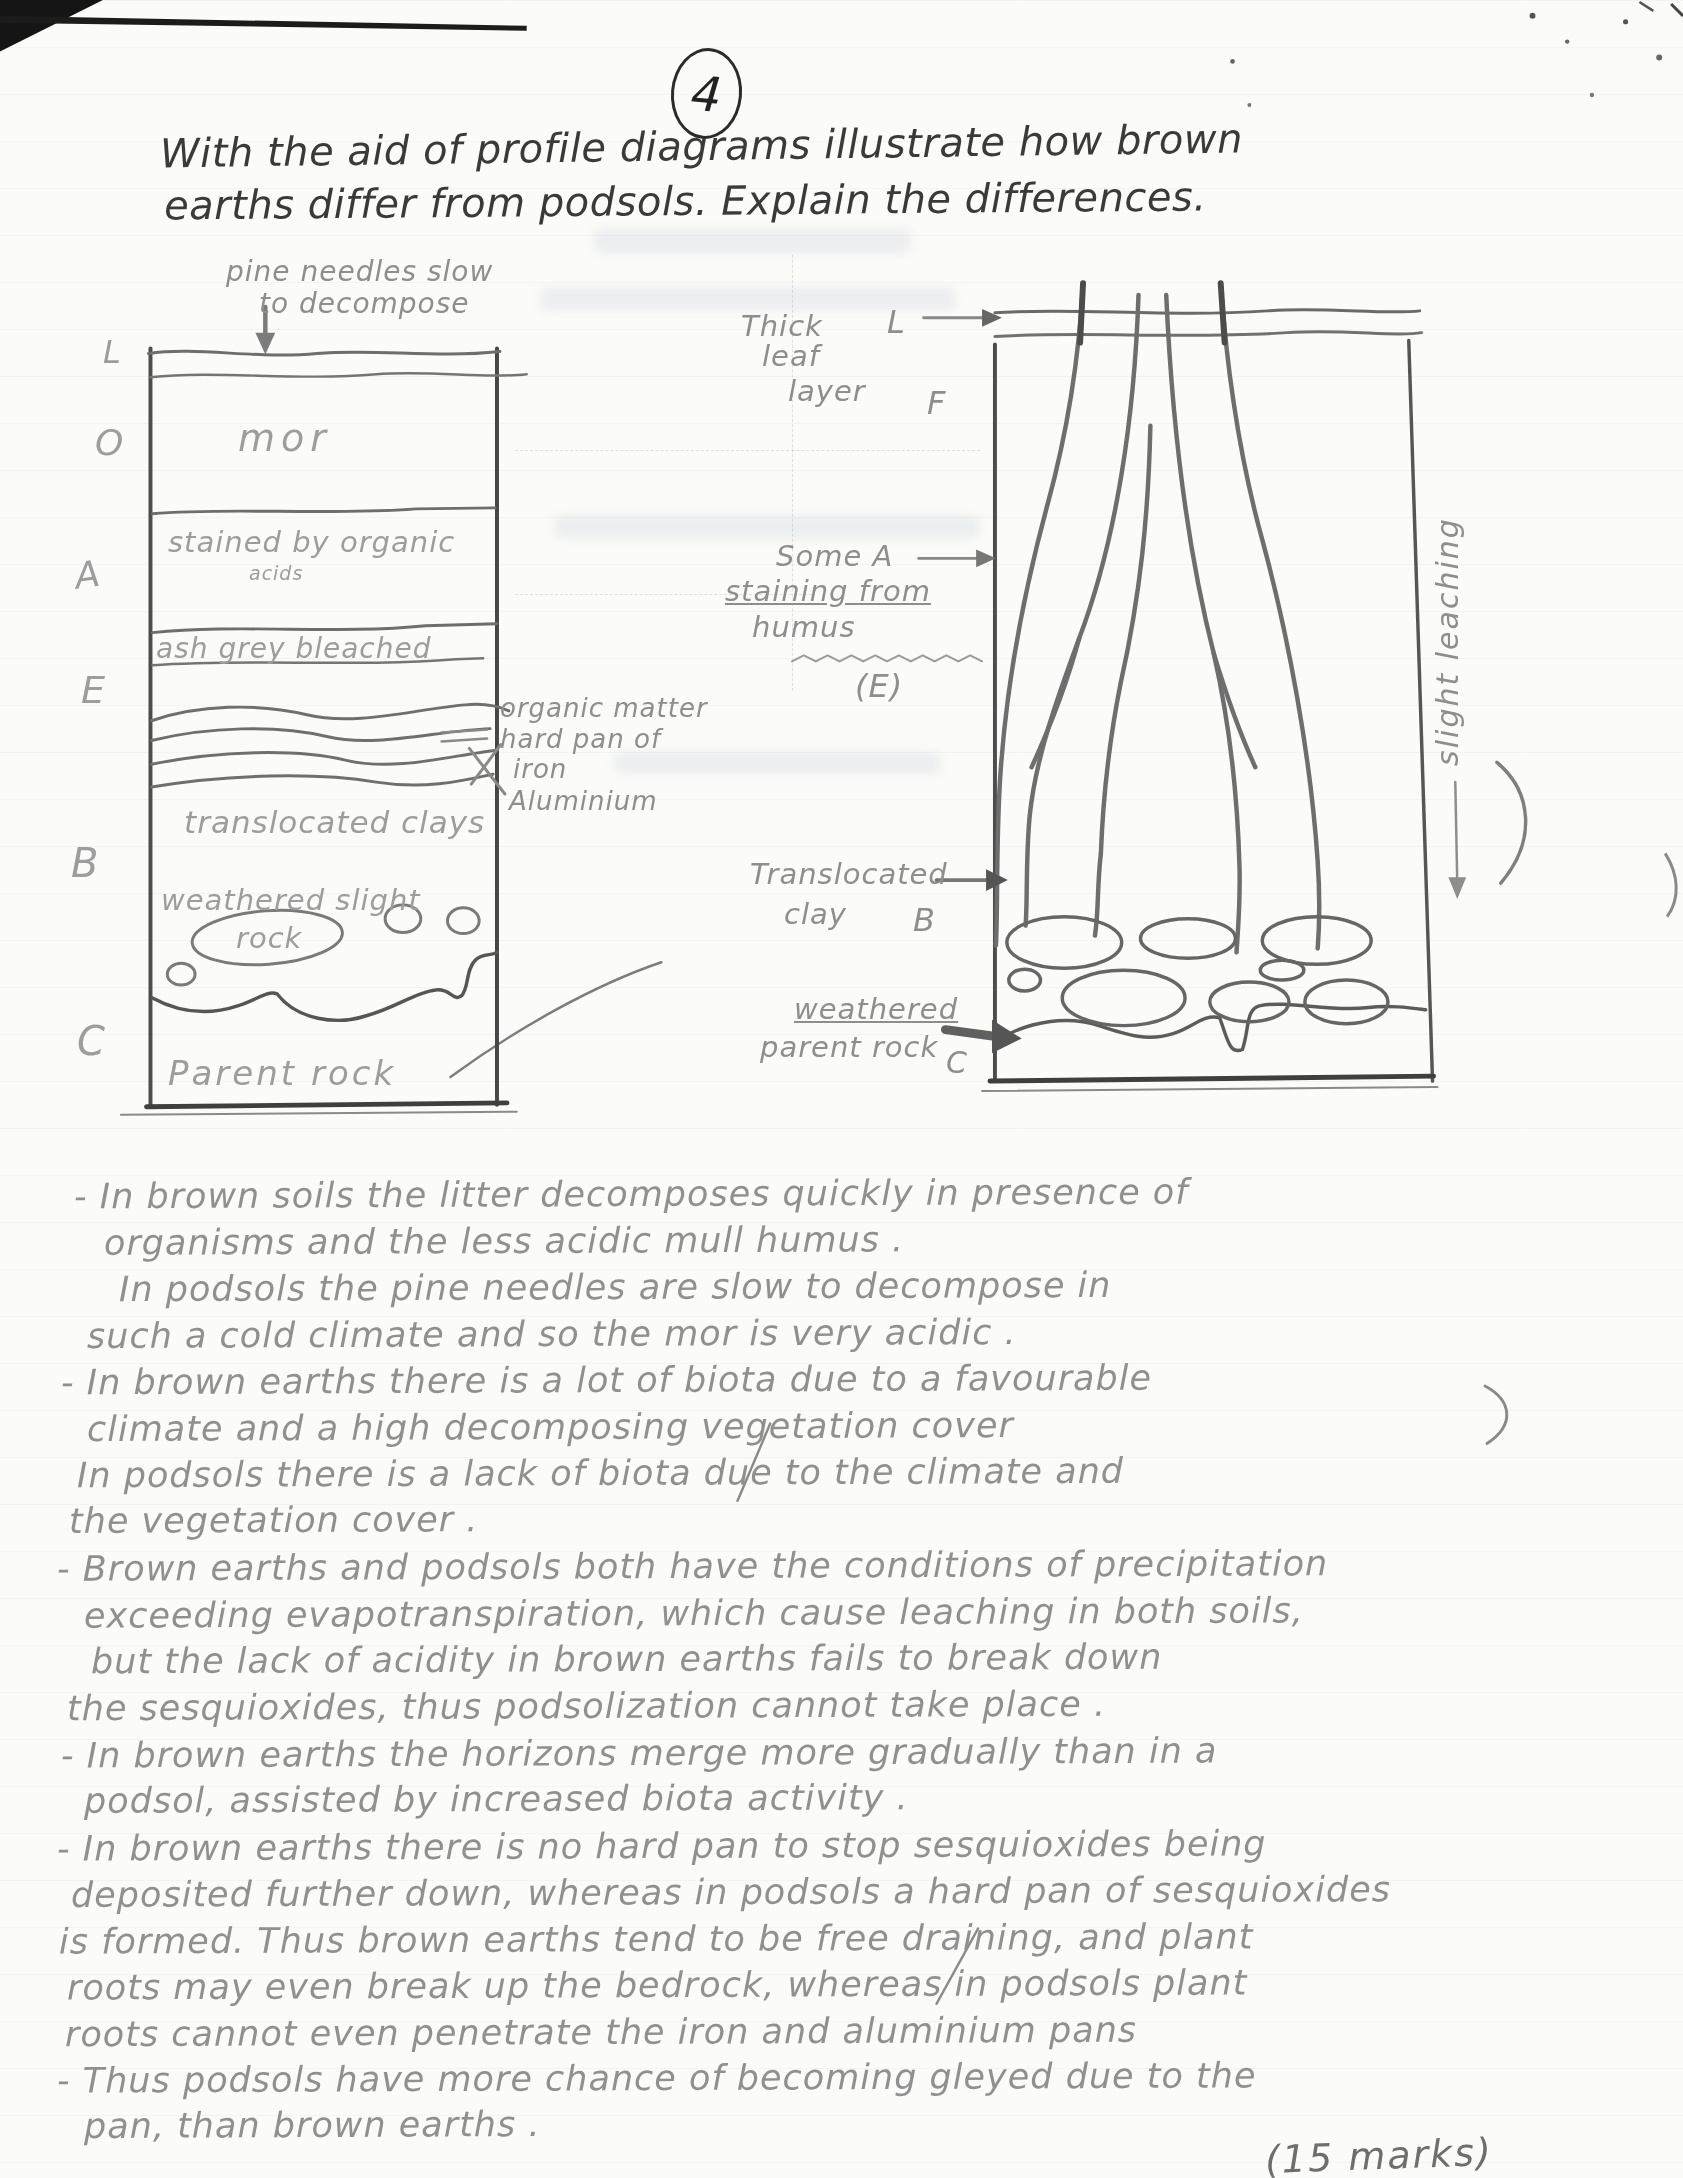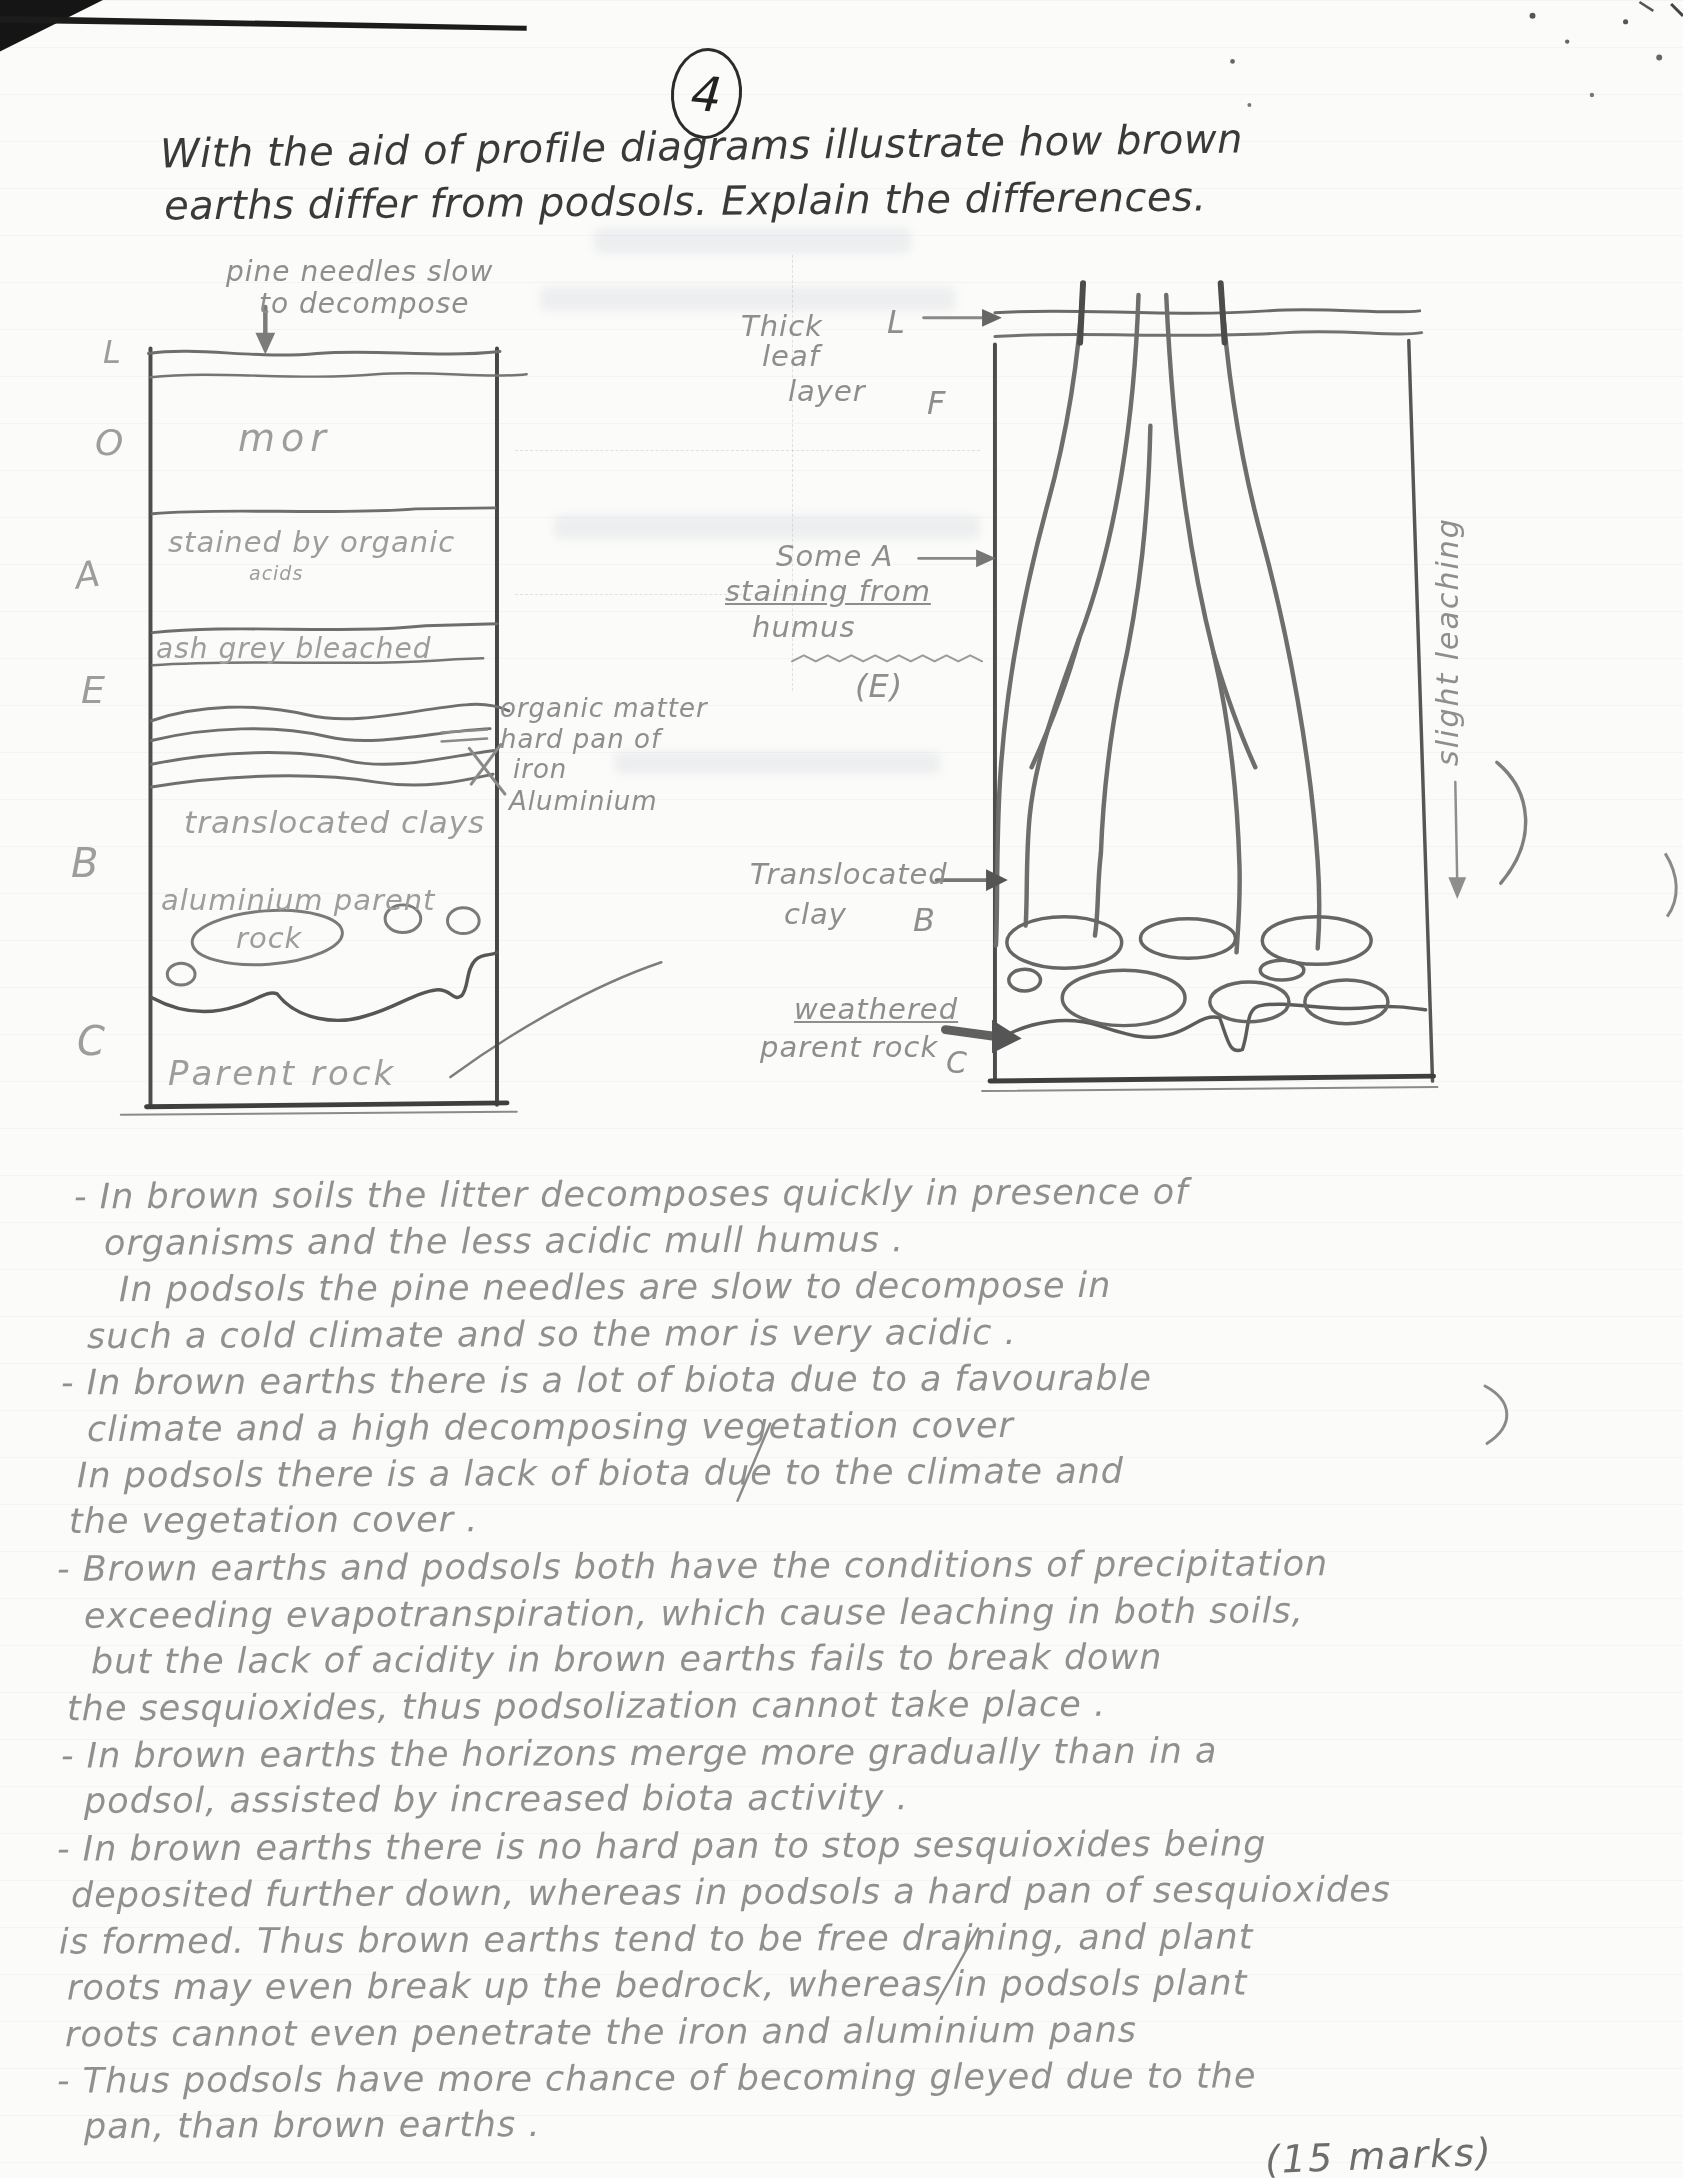--- a/index.html
+++ b/index.html
@@ -167,21 +167,21 @@
   <div class="hw pencil-light" style="left:168px;top:525px;font-size:29px;">stained by organic</div>
   <div class="hw pencil-light" style="left:249px;top:562px;font-size:19px;">acids</div>
   <div class="hw pencil-light" style="left:156px;top:632px;font-size:28px;">ash grey bleached</div>
 
   <div class="hw pencil" style="left:500px;top:693px;font-size:26px;">organic matter</div>
   <div class="hw pencil" style="left:500px;top:724px;font-size:26px;">hard pan of</div>
   <div class="hw pencil" style="left:513px;top:754px;font-size:26px;">iron</div>
   <div class="hw pencil" style="left:509px;top:786px;font-size:26px;">Aluminium</div>
 
   <div class="hw pencil-light" style="left:184px;top:804px;font-size:31px;">translocated clays</div>
-  <div class="hw pencil-light" style="left:161px;top:883px;font-size:29px;">aluminium parent</div>
+  <div class="hw pencil-light" style="left:161px;top:883px;font-size:29px;">weathered slight</div>
   <div class="hw pencil-light" style="left:236px;top:921px;font-size:29px;text-align:center;">rock</div>
   <div class="hw pencil-light" style="left:168px;top:1053px;font-size:34px;letter-spacing:3px;">Parent rock</div>
 
   <div class="hw pencil" style="left:741px;top:301px;font-size:29px;margin-top:8px;">Thick</div>
   <div class="hw pencil" style="left:762px;top:339px;font-size:29px;">leaf</div>
   <div class="hw pencil" style="left:788px;top:374px;font-size:29px;">layer</div>
   <div class="hw pencil" style="left:887px;top:303px;font-size:32px;">L</div>
   <div class="hw pencil" style="left:927px;top:384px;font-size:32px;">F</div>
 
   <div class="hw pencil" style="left:776px;top:539px;font-size:29px;">Some A</div>

